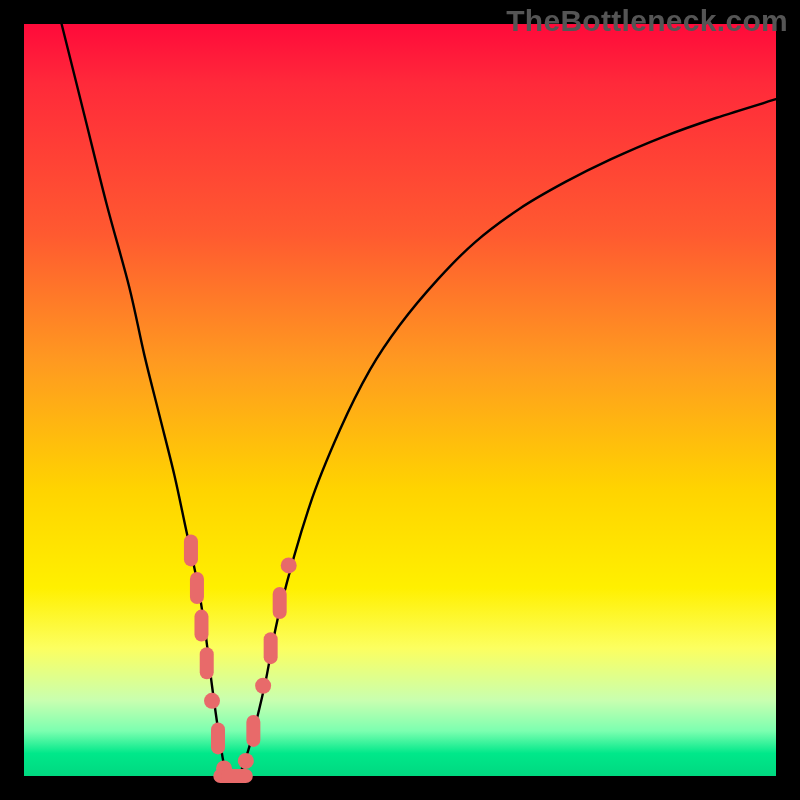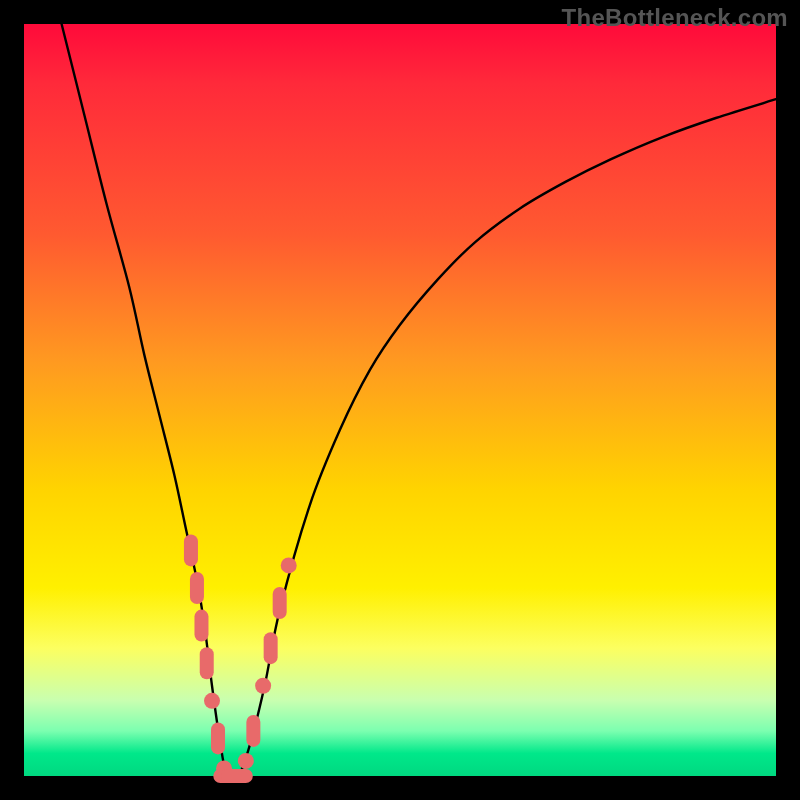--- a/index.html
+++ b/index.html
@@ -29,21 +29,21 @@
       #7cffb0 94%,
       #00e88a 97%,
       #00d880 100%
     );
   }
   .watermark {
     position: absolute;
     top: 4px;
     right: 12px;
     color: #555;
-    font-size: 24px;
+    font-size: 30px;
     font-weight: 600;
     letter-spacing: 0.3px;
     user-select: none;
     z-index: 5;
   }
   svg.plot {
     position: absolute;
     left: 0;
     top: 0;
     width: 752px;

